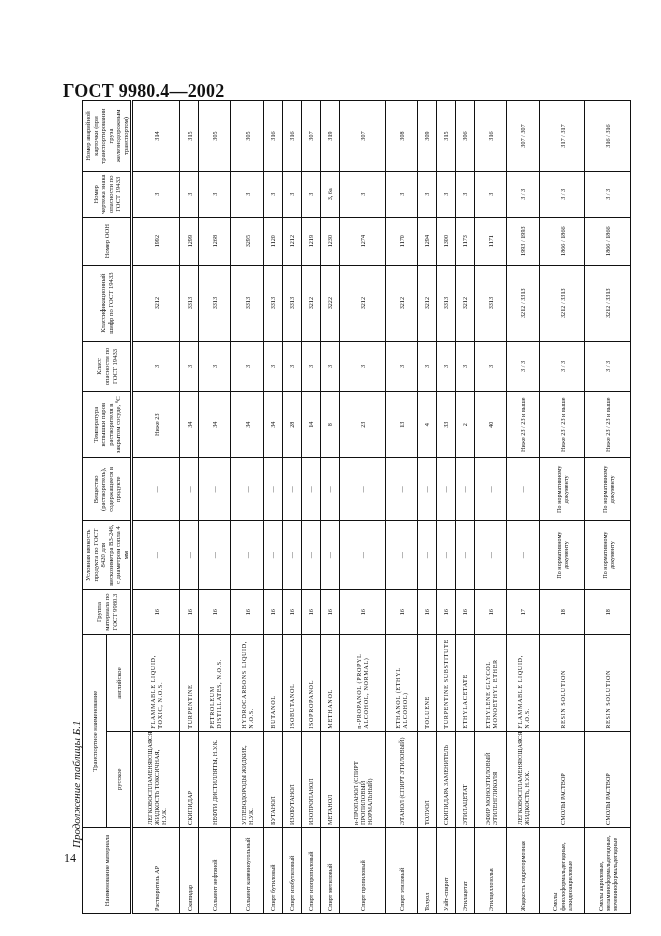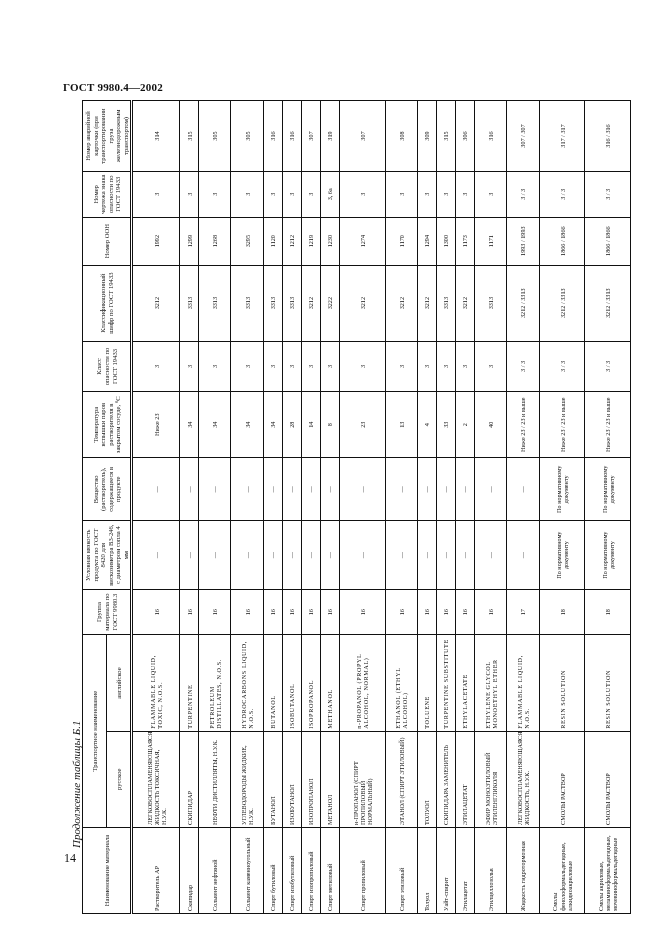--- a/index.html
+++ b/index.html
@@ -1,17 +1,17 @@
 <!DOCTYPE html>
 <html><head>
 <meta charset="utf-8">
 <style>
   html,body{margin:0;padding:0;background:#fff;}
   body{width:661px;height:936px;position:relative;overflow:hidden;font-family:"Liberation Serif",serif;color:#111;}
-  .doc-title{position:absolute;left:63px;top:81px;font-weight:bold;font-size:11px;letter-spacing:0.2px;}
+  .doc-title{position:absolute;left:63px;top:81px;font-weight:bold;font-size:18px;letter-spacing:0.2px;}
   .page-num{position:absolute;left:64px;top:851px;font-size:12px;}
   .caption{position:absolute;left:70px;top:848px;transform-origin:0 0;transform:rotate(-90deg);font-style:italic;font-size:11px;white-space:nowrap;}
   .table-wrap{position:absolute;left:82px;top:914px;width:814px;height:522px;transform-origin:0 0;transform:rotate(-90deg);}
   table{border-collapse:collapse;width:814px;height:522px;table-layout:fixed;font-size:6.2px;line-height:1.15;}
   td,th{border:1px solid #111;padding:1px 2px;text-align:center;vertical-align:middle;font-weight:normal;overflow:hidden;}
   th{font-size:6.6px;}
   .l{text-align:left;}
   .en{letter-spacing:0.6px;}
   .dbl-b{border-bottom:3px double #111;}
 </style>

